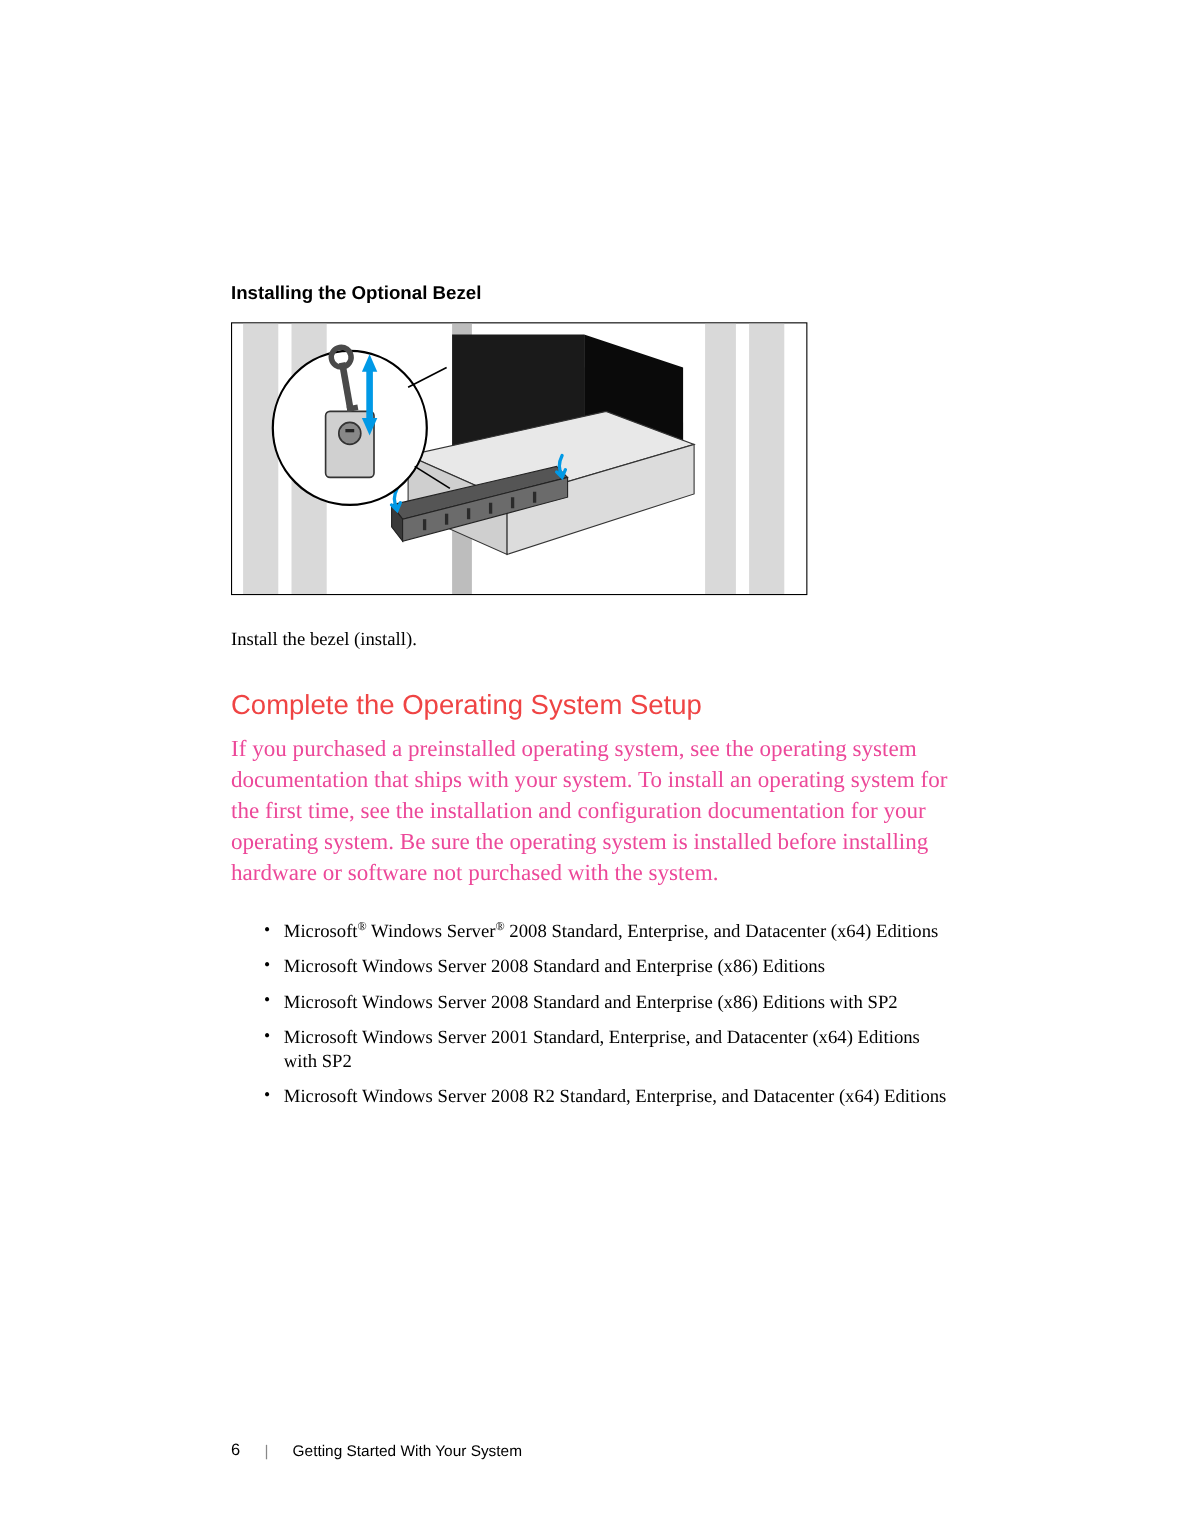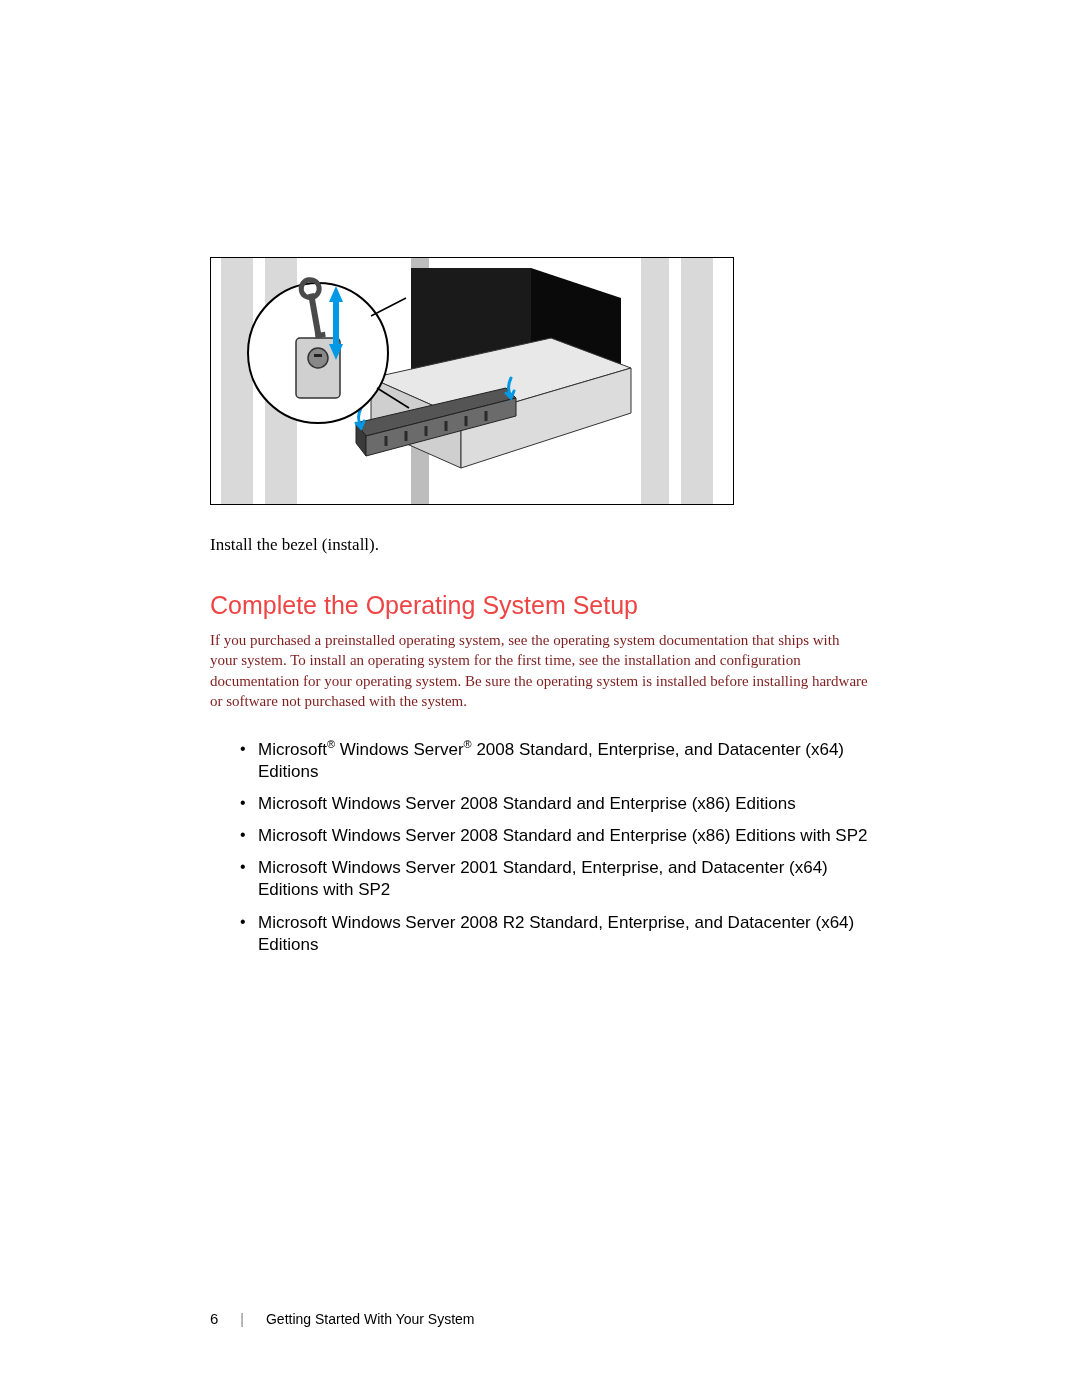--- a/index.html
+++ b/index.html
@@ -38,32 +38,32 @@
     .section-heading {
       font-family: Arial, Helvetica, sans-serif;
       font-weight: normal;
       font-size: 25px;
       color: #ef4444;
       margin-bottom: 10px;
       letter-spacing: 0px;
     }
     .body-text {
       font-family: Georgia, serif;
-      font-size: 15px;
+      font-size: 21px;
       line-height: 1.35;
-      color: #7f1d1d;
+      color: #ec4899;
       margin-bottom: 28px;
     }
     .os-list {
       list-style: none;
       padding-left: 30px;
     }
     .os-list li {
       position: relative;
-      font-family: Liberation Sans, sans-serif;
+      font-family: Liberation Serif, serif;
       font-size: 17px;
       line-height: 1.3;
       color: #000;
       margin-bottom: 10px;
       padding-left: 18px;
     }
     .os-list li::before {
       content: "•";
       position: absolute;
       left: 0;
@@ -94,20 +94,21 @@
       font-size: 15px;
     }
     .footer .title {
       font-size: 14px;
     }
   </style>
 </head>
 <body>
 
 <div class="page">
+  <div class="subsection-heading">Installing the Optional Bezel</div>
 
   <div class="figure-box">
     <svg viewBox="0 0 524 248" width="524" height="248">
 
       <rect x="10" y="0" width="32" height="248" fill="#d9d9d9"></rect>
       <rect x="54" y="0" width="32" height="248" fill="#d9d9d9"></rect>
       <rect x="200" y="0" width="18" height="248" fill="#bdbdbd"></rect>
       <rect x="430" y="0" width="28" height="248" fill="#d9d9d9"></rect>
       <rect x="470" y="0" width="32" height="248" fill="#d9d9d9"></rect>
 

